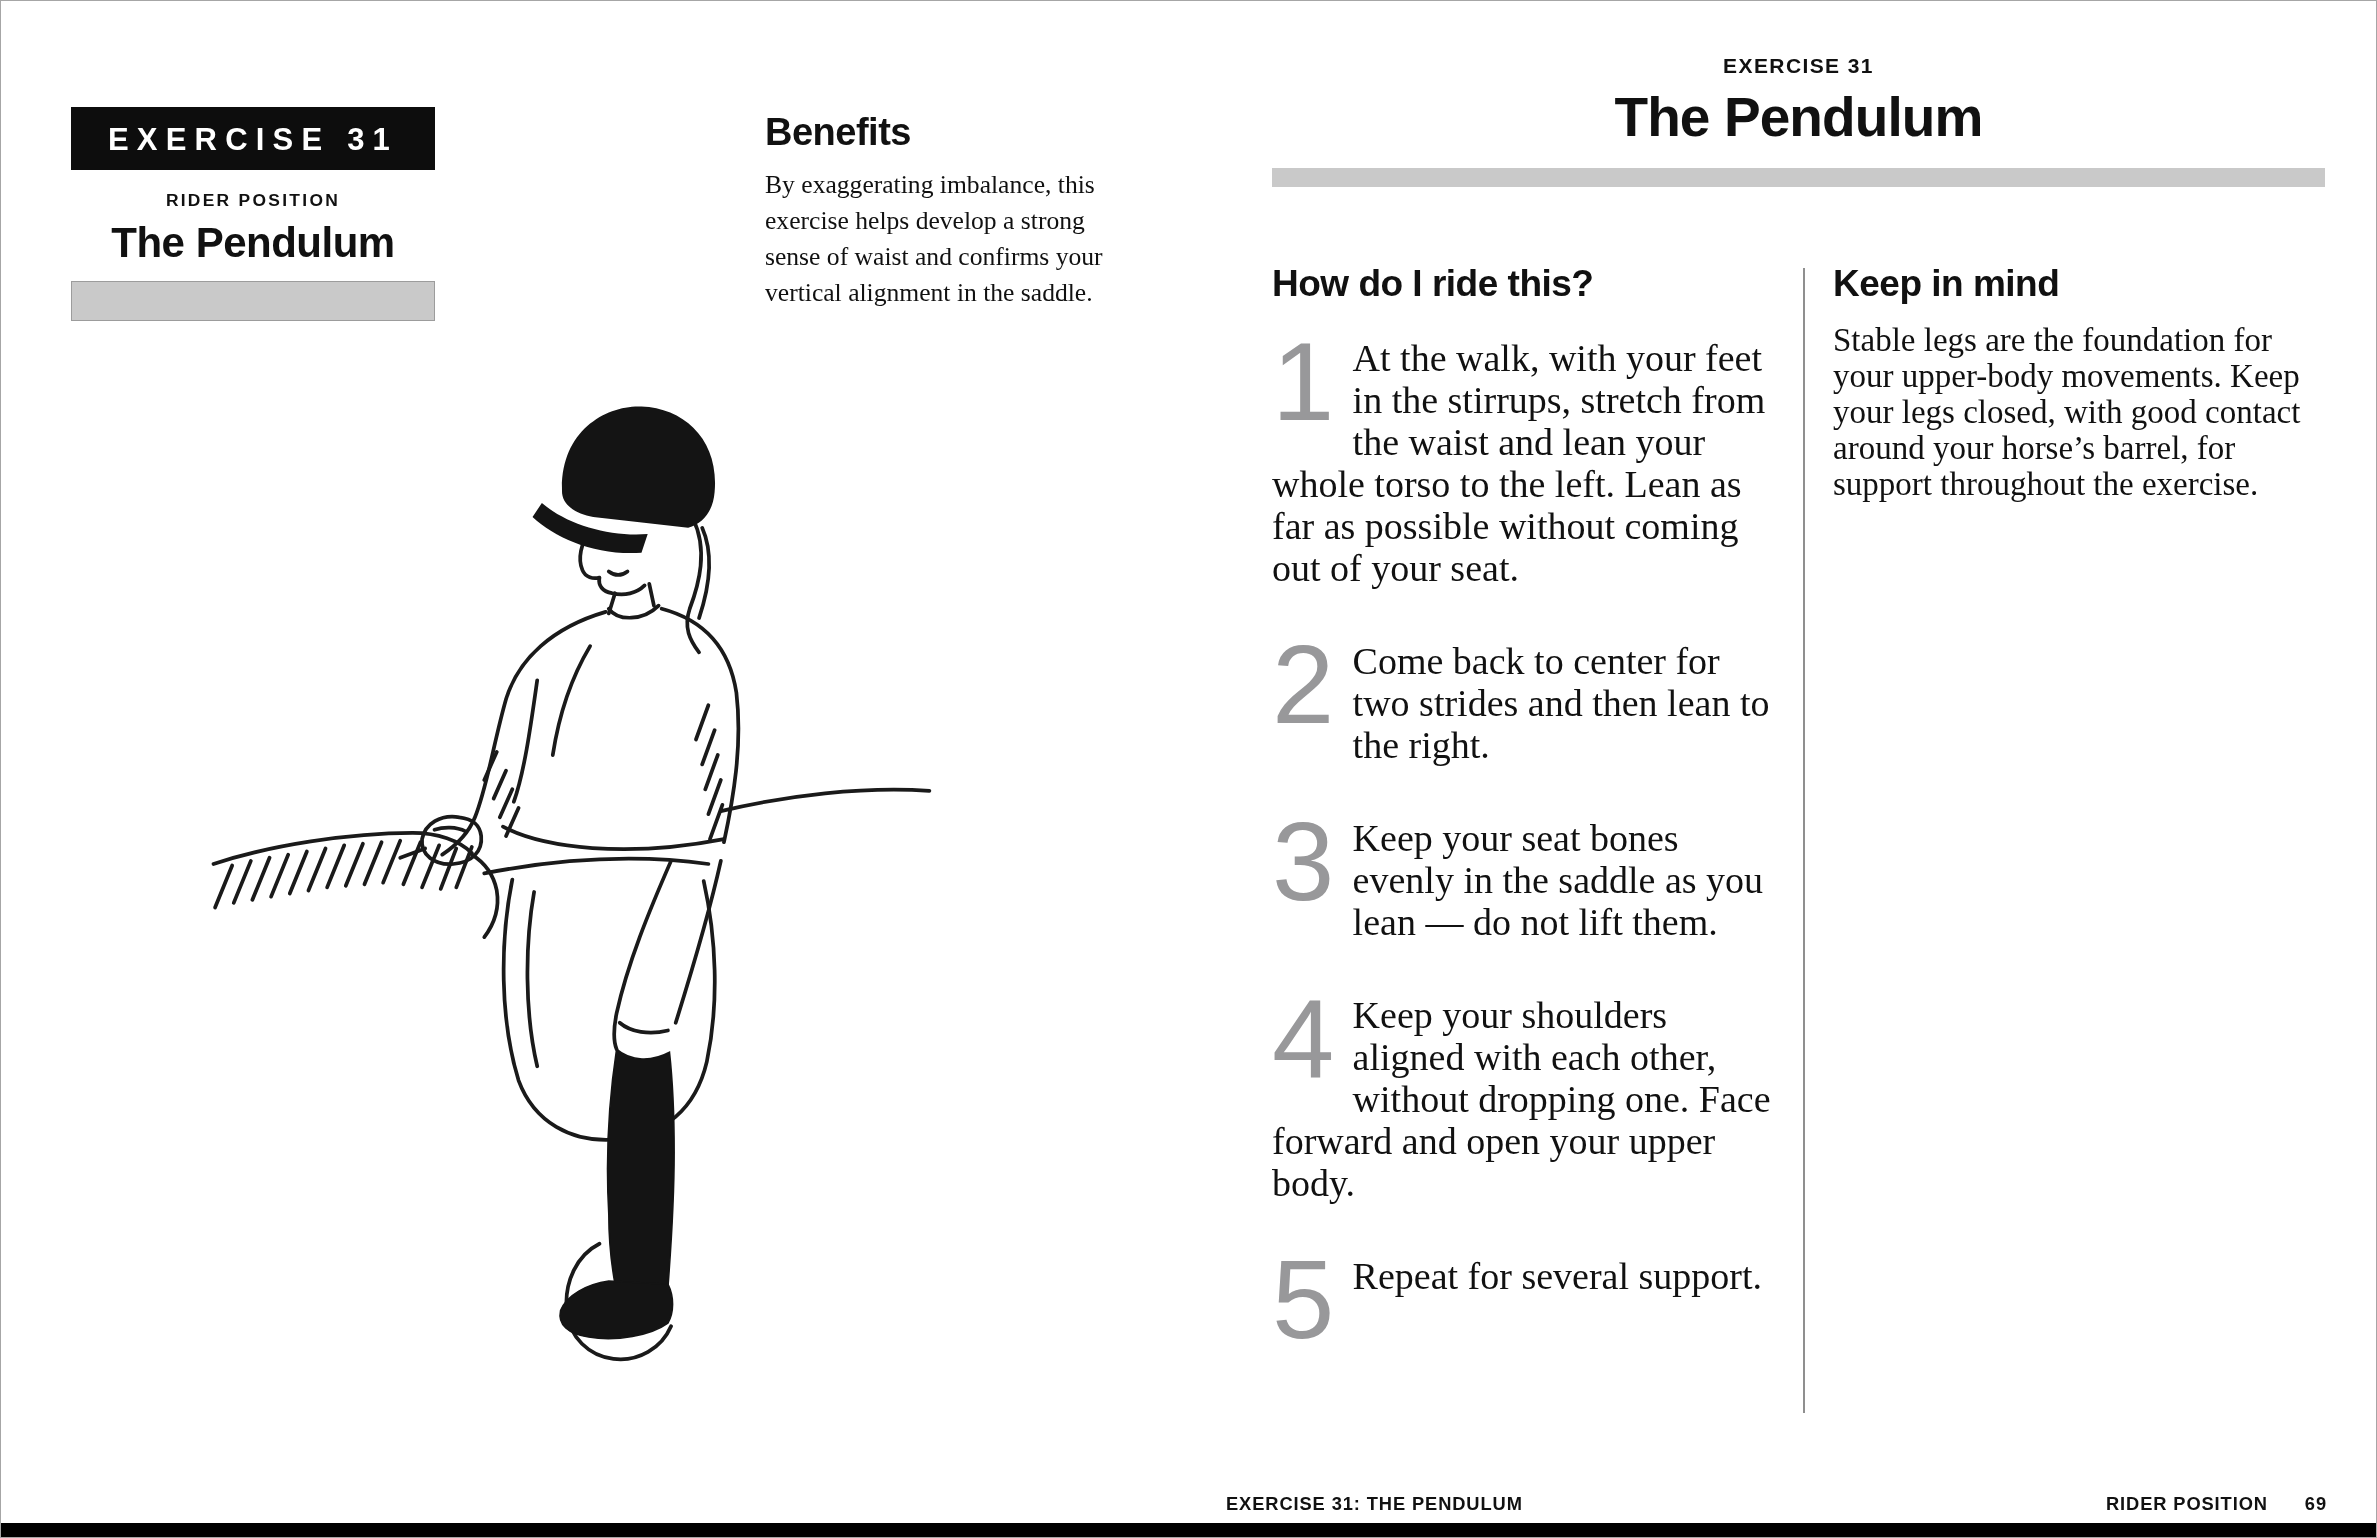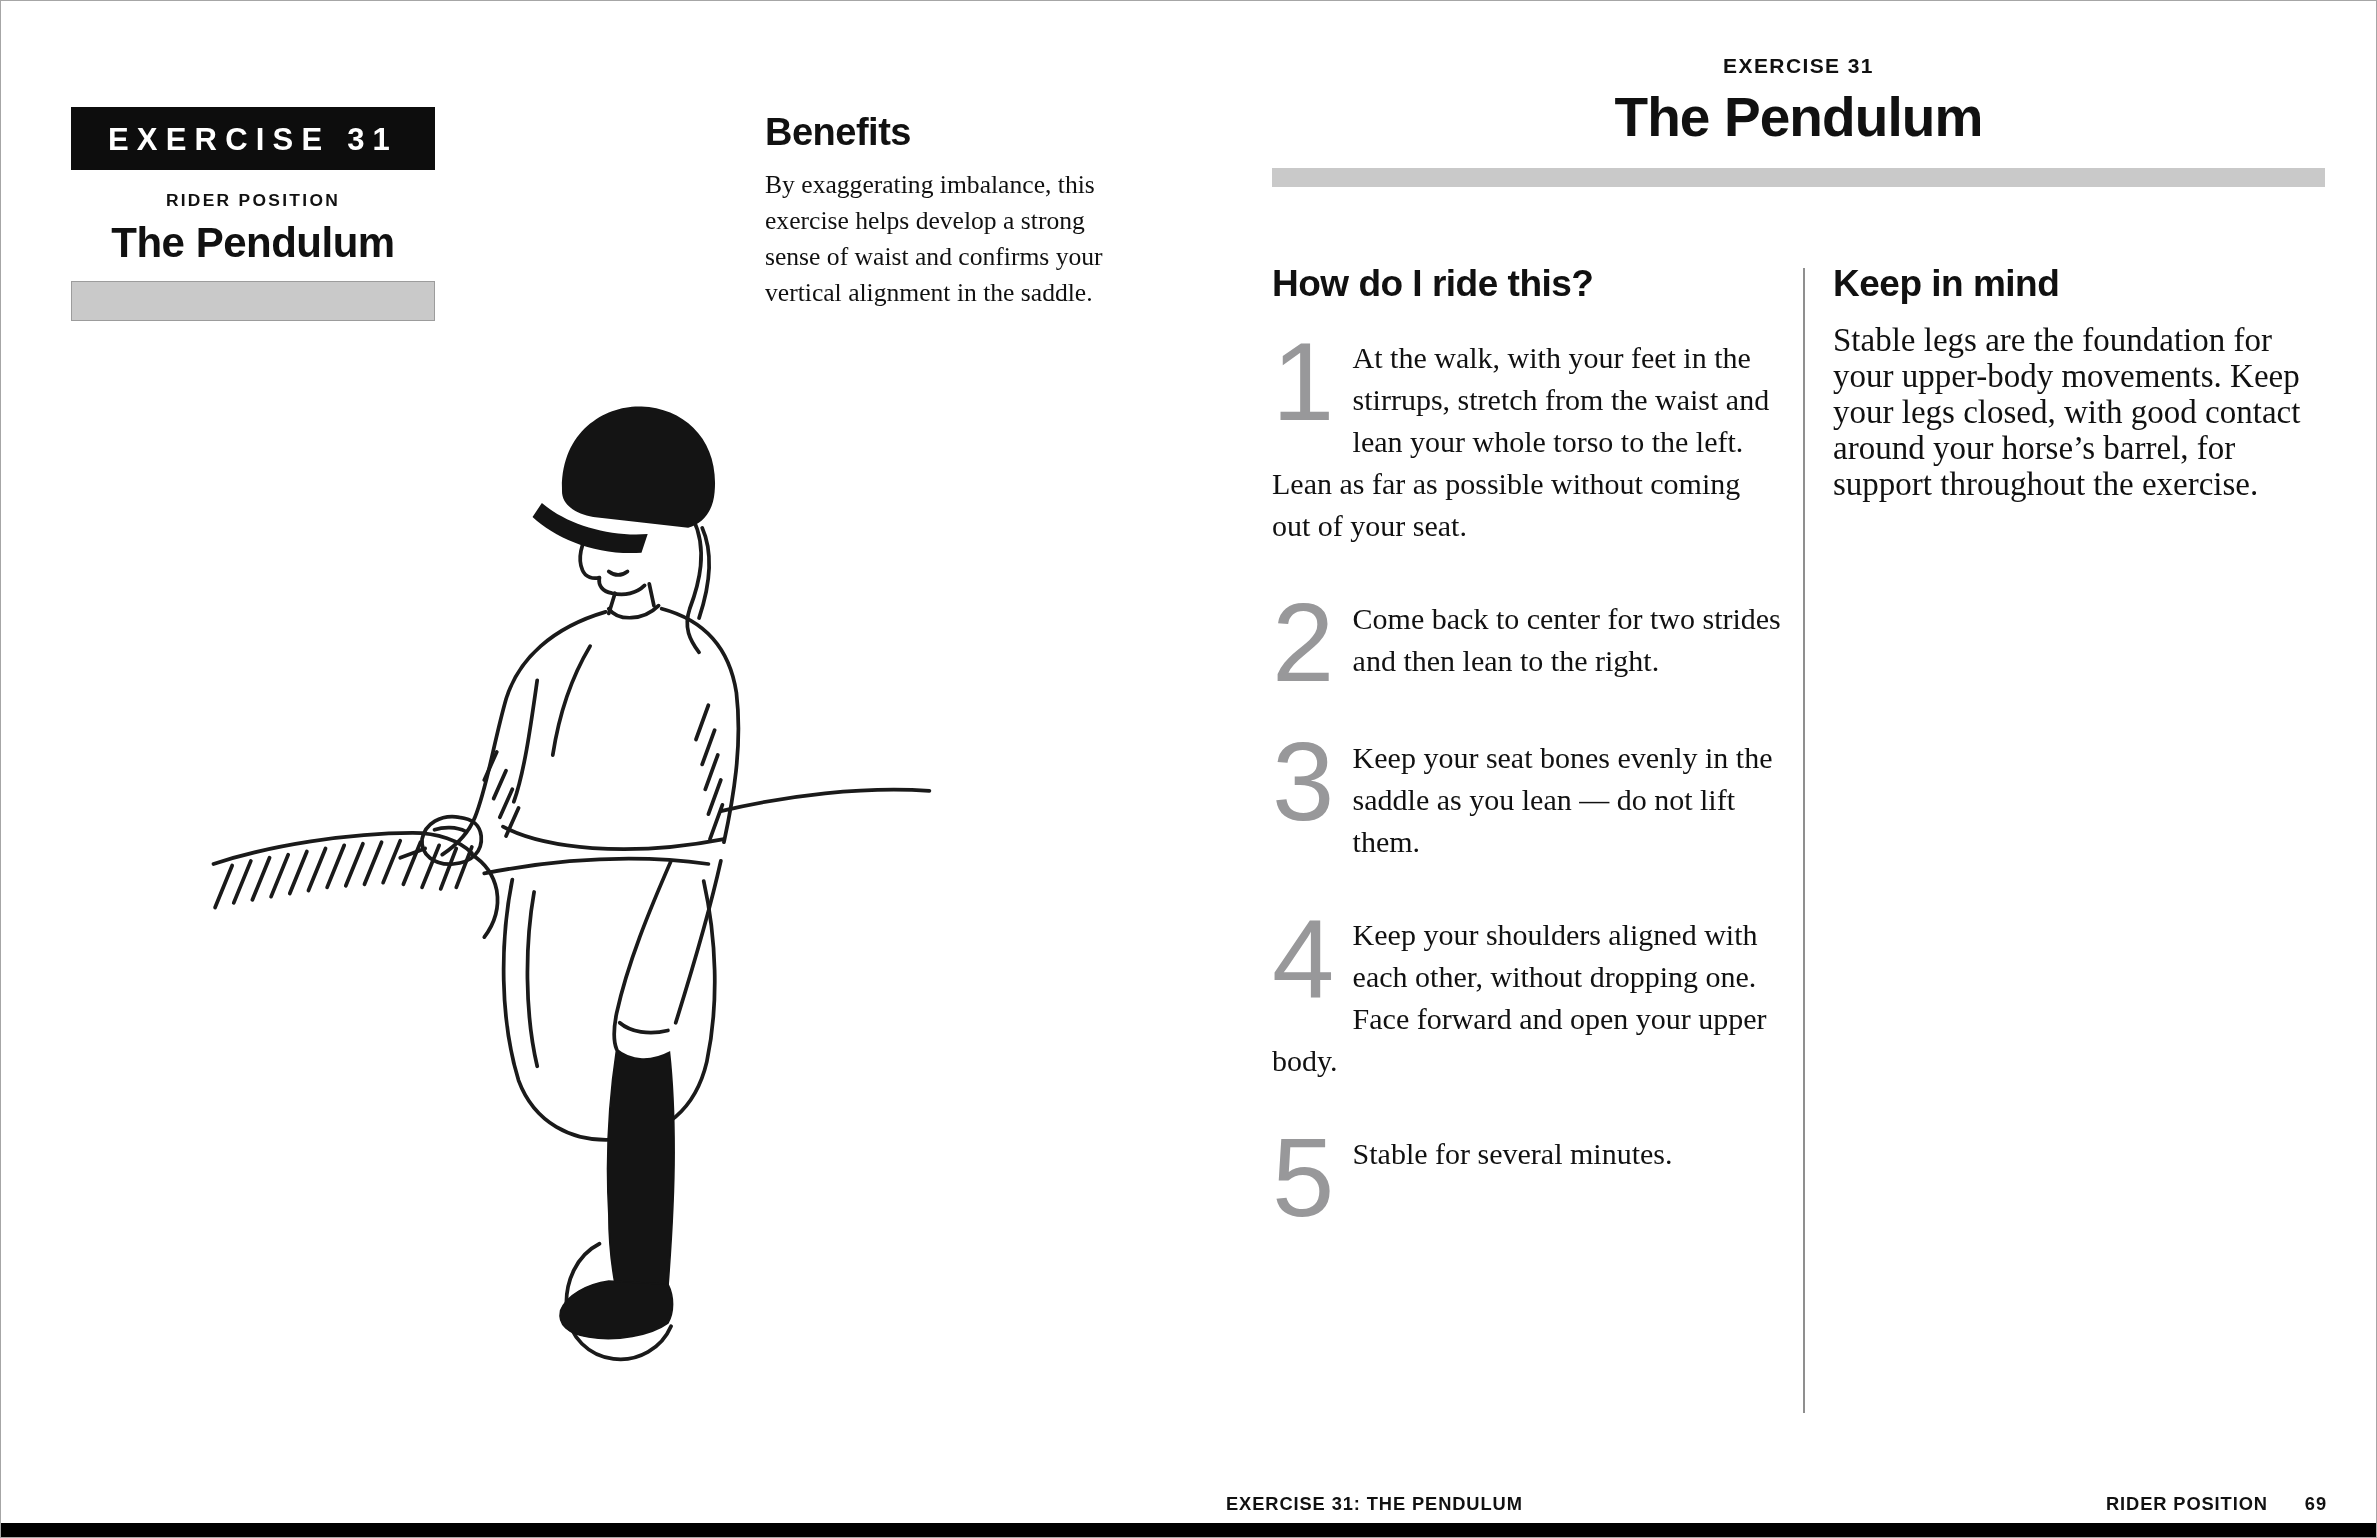--- a/index.html
+++ b/index.html
@@ -48,21 +48,21 @@
   .how-col { position:absolute; left:1271px; top:262px; width:512px; }
   .col-heading {
     font-family:"Liberation Sans", sans-serif; font-weight:700; font-size:37px;
     letter-spacing:-0.5px; margin-bottom:32px;
   }
   .step { overflow:hidden; margin-bottom:51px; }
   .step-num {
     float:left; font-family:"Liberation Sans", sans-serif; font-weight:400;
     font-size:112px; line-height:86px; color:#98989a; margin:1.8px 18.3px 0 0;
   }
-  .step-text { font-size:30px; line-height:42px; }
+  .step-text { font-size:38px; line-height:42px; }
 
   .col-divider { position:absolute; left:1802px; top:267px; width:1.8px; height:1145px; background:#8f8f8f; }
 
   .keep-col { position:absolute; left:1832px; top:262px; width:501px; }
   .keep-col .col-heading { margin-bottom:16.5px; }
   .keep-body { font-size:33px; line-height:36px; }
   .keep-body.indent { text-indent:33px; }
 
   
   .footer-left, .footer-right {
@@ -196,21 +196,21 @@
       <span class="step-text">Keep your seat bones evenly in the saddle as you lean — do not lift them.</span>
     </div>
 
     <div class="step">
       <span class="step-num">4</span>
       <span class="step-text">Keep your shoulders aligned with each other, without dropping one. Face forward and open your upper body.</span>
     </div>
 
     <div class="step">
       <span class="step-num">5</span>
-      <span class="step-text">Stable for several minutes.</span>
+      <span class="step-text">Repeat for several support.</span>
     </div>
   </div>
 
   <div class="col-divider"></div>
 
   <div class="keep-col">
     <h2 class="col-heading">Keep in mind</h2>
     <p class="keep-body">Stable legs are the foundation for your upper-body movements. Keep your legs closed, with good contact around your horse’s barrel, for support throughout the exercise.</p>
   </div>
 

